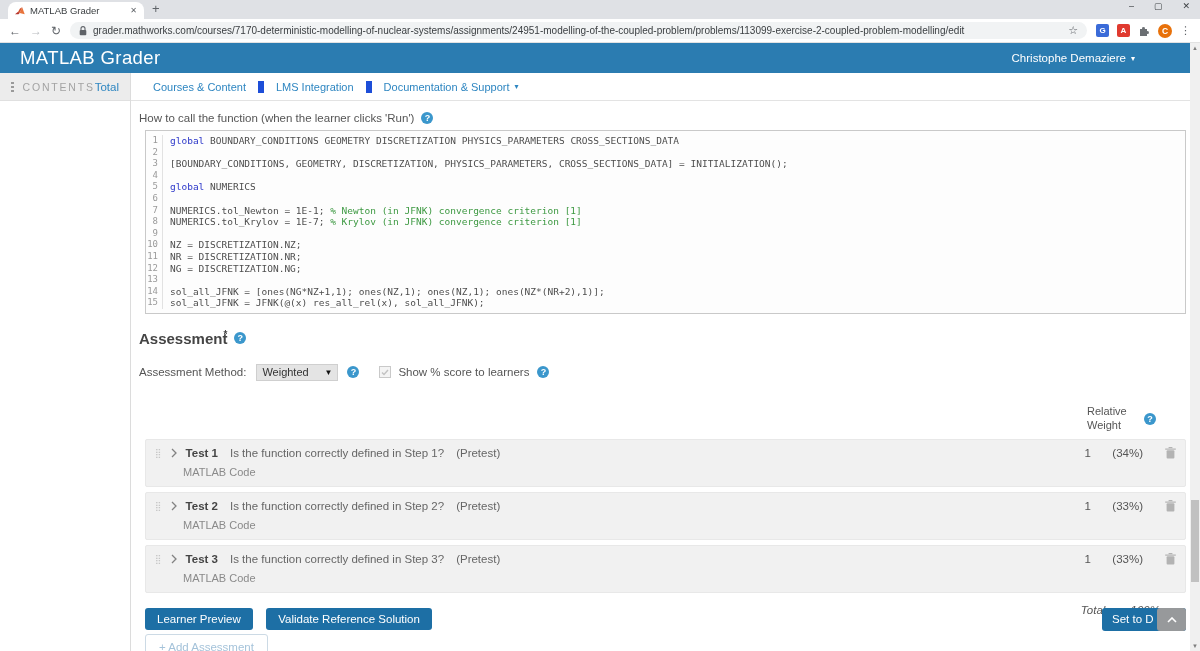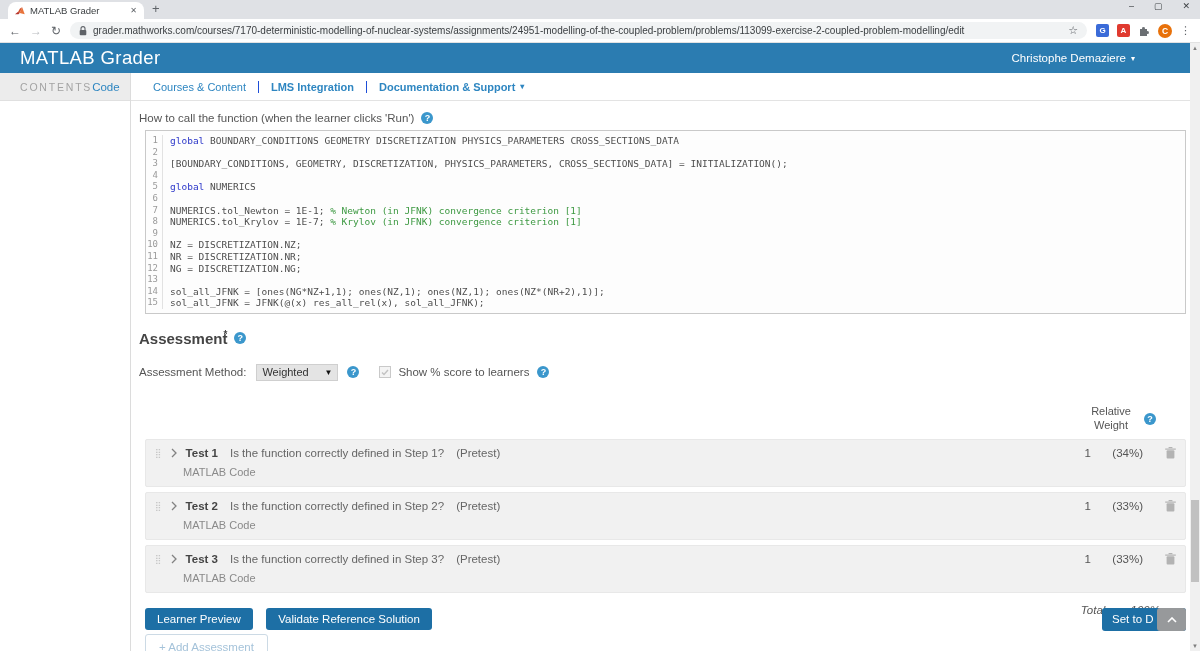--- a/index.html
+++ b/index.html
@@ -46,21 +46,21 @@
                     display:flex; align-items:center; padding:0 11px; }
   .hamburger { width:15px; display:inline-block; }
   .hamburger i { display:block; height:2px; background:#9a9a9a; margin:2px 0; }
   .contents-label { color:#a3a3a3; font-size:10.5px; letter-spacing:1.8px; margin-left:9px; }
   .close-link { margin-left:auto; color:#2e86c1; font-size:11.5px; }
 
   .main { flex:1; position:relative; background:#fff; }
   .nav-row { height:28px; display:flex; align-items:center; padding:0 10px;
              border-bottom:1px solid #e3e3e3; }
   .nav-item { color:#2e86c1; font-size:11px; padding:0 12px; display:flex; align-items:center; gap:5px; }
-  .nav-item + .nav-item { border-left:1px solid #1d4ed8;font-weight:bold; }
+  .nav-item + .nav-item { border-left:6px solid #1d4ed8; }
   .nav-item .caret { font-size:8px; }
 
   .content { padding:6px 14px 0 8px; }
   .run-title { font-size:11.5px; color:#555; display:flex; align-items:center; gap:7px; margin:5px 0 6px 0; }
 
   .q { width:12px; height:12px; border-radius:50%; background:#3b97cc; color:#fff; font-size:9px;
        font-weight:bold; display:inline-flex; align-items:center; justify-content:center; flex:none; }
 
   
   .editor { margin-left:6px; border:1px solid #c9c9c9; background:#fdfdfd; padding:4px 0;
@@ -81,21 +81,21 @@
             font-size:11px; color:#333; display:flex; align-items:center; justify-content:space-between;
             padding:0 5px; }
   .select .dd { font-size:8px; color:#111; }
   .method-row .q { margin-left:9px; }
   .cb { width:12px; height:12px; border:1px solid #c9c9c9; background:#f4f4f4; margin-left:20px;
         display:inline-flex; align-items:center; justify-content:center; }
   .cb-label { margin-left:7px; }
 
   .weight-header { display:flex; justify-content:flex-end; align-items:center; gap:9px;
                    margin:24px 30px 7px 0; font-size:11px; color:#555; }
-  .weight-header .wh-text { width:48px; text-align:center; line-height:1.25; }
+  .weight-header .wh-text { width:48px; text-align:left; line-height:1.25; }
 
   .trow { background:#f1f1f1; border:1px solid #e8e8e8; border-radius:2px; margin:0 0 5px 6px;
           padding:7px 9px 8px 9px; }
   .trow-l1 { display:flex; align-items:center; gap:8px; font-size:11.5px; }
   .handle { color:#c6c6c6; font-size:9px; font-family:"DejaVu Sans", sans-serif; line-height:1; }
   .chev { display:inline-flex; }
   .tname { font-weight:bold; color:#454545; }
   .tdesc { color:#666; margin-left:4px; }
   .ttag { color:#666; margin-left:4px; }
   .spacer { flex:1; }
@@ -189,21 +189,21 @@
   <div class="body-row">
 
     <div class="sidebar">
       <div class="sidebar-header">
         <span class="hamburger">
             <i></i>
             <i></i>
             <i></i>
           </span>
         <span class="contents-label">CONTENTS</span>
-        <span class="close-link">Code</span>
+        <span class="close-link">Total</span>
       </div>
     </div>
 
     <div class="main">
       <div class="nav-row">
         <span class="nav-item">
             <span>Courses &amp; Content</span>
           </span>
         <span class="nav-item">
             <span>LMS Integration</span>

